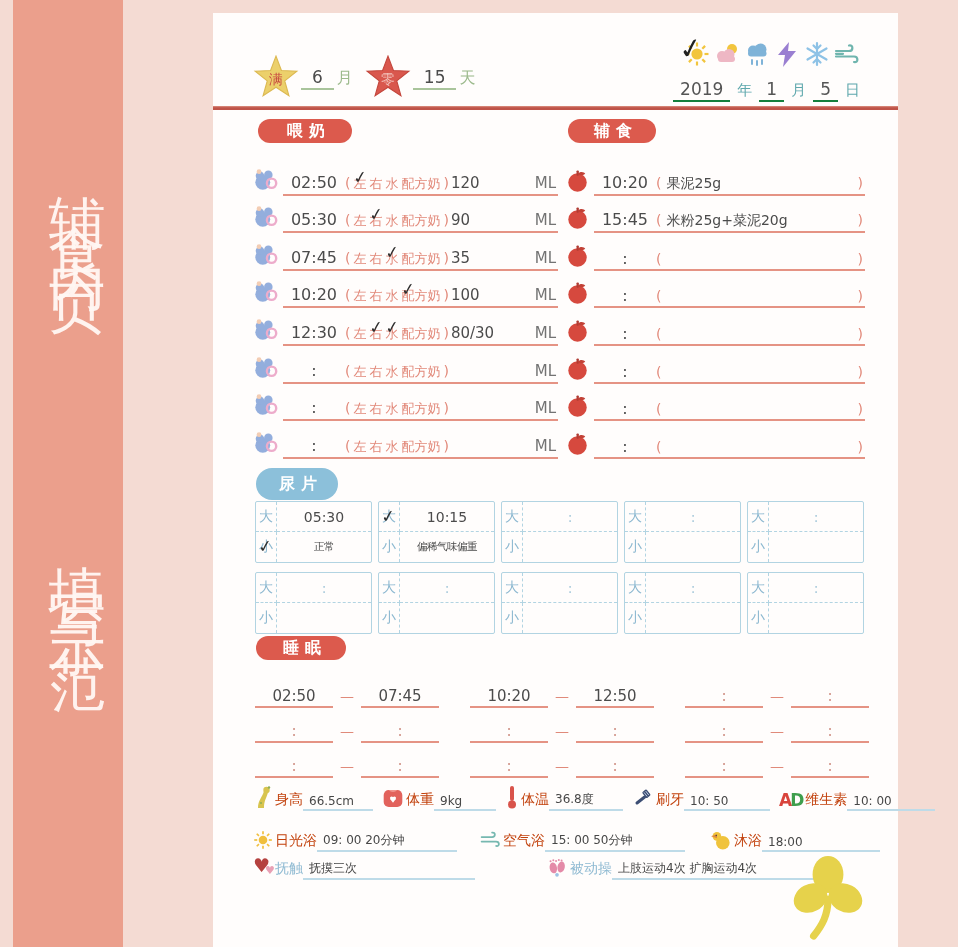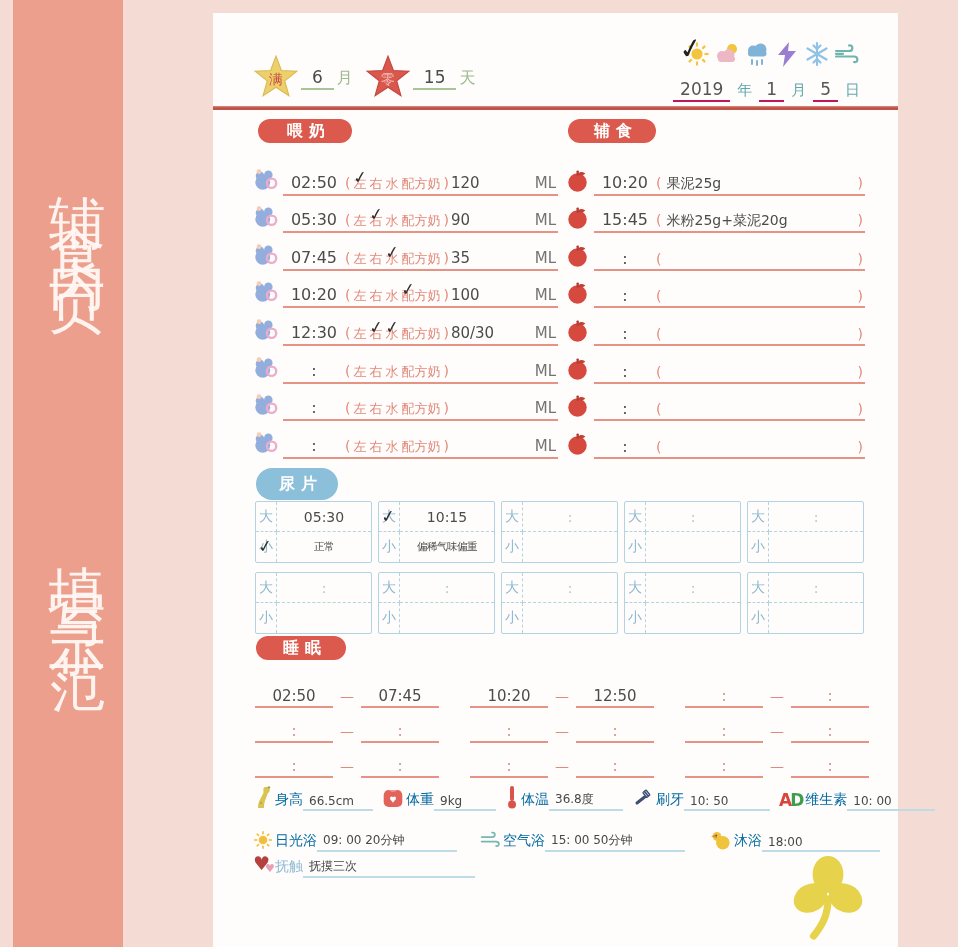--- a/index.html
+++ b/index.html
@@ -14,21 +14,21 @@
   .page{position:absolute;left:213px;top:13px;width:685px;height:934px;background:#fffdfc;}
   
   .age-row{position:absolute;left:40px;top:42px;display:flex;align-items:center;}
   .a-num{color:#4b4b4b;font-size:17px;border-bottom:2px solid #a9c49b;padding:0 11px 1px;margin-left:2px;}
   .a-unit{color:#9cba8c;font-size:16px;margin-left:3px;margin-right:12px;}
   .weather-row{position:absolute;right:38px;top:28px;display:flex;gap:4px;align-items:center;}
   .w-ic{position:relative;width:26px;height:26px;}
   .w-check{position:absolute;left:-5px;top:-9px;font-size:28px;font-weight:bold;color:#222;
            transform:rotate(-10deg);font-style:normal;z-index:2;}
   .date-row{position:absolute;right:38px;top:66px;display:flex;align-items:baseline;gap:7px;}
-  .d-num{color:#555;font-size:17px;border-bottom:2px solid #be185d;padding:0 7px 1px;}
+  .d-num{color:#555;font-size:17px;border-bottom:2px solid #15803d;padding:0 7px 1px;}
   .d-unit{color:#5fa8ad;font-size:15px;}
   .divider{position:absolute;left:0;top:93px;width:685px;height:4px;
            background:linear-gradient(#dd9384,#bf5348 45%,#bf5348);}
   
   .pill{position:absolute;height:24px;border-radius:16px;color:#fff;font-size:16px;font-weight:bold;
         display:flex;align-items:center;justify-content:center;letter-spacing:6px;padding-left:8px;box-sizing:border-box;}
   .red{background:#dc5a4d;} .blue{background:#8cc0da;height:32px;}
   .b-feed{left:45px;top:106px;width:94px;}
   .b-food{left:355px;top:106px;width:88px;}
   .b-diaper{left:43px;top:455px;width:82px;}
@@ -68,21 +68,21 @@
   .pair{display:flex;align-items:flex-end;}
   .s-time{width:78px;text-align:center;border-bottom:2px solid #e59384;color:#4b4b4b;
           font-size:15px;padding-bottom:1px;}
   .s-dash{color:#e08a7a;margin:0 7px;padding-bottom:4px;font-size:14px;}
   .pair.empty .s-time{color:#cf8f83;}
   
   .stat-row{position:absolute;left:40px;display:flex;align-items:flex-end;}
   .r1{top:772px;} .r2{top:808px;justify-content:flex-end;} .r3{top:843px;} .r4{top:886px;}
   .stat{display:flex;align-items:flex-end;margin-right:9px;}
   .stat .ic{margin-bottom:2px;margin-right:2px;flex:none;}
-  .sl{font-size:14px;color:#0369a1;padding-bottom:2px;white-space:nowrap;}
+  .sl{font-size:14px;color:#c2410c;padding-bottom:2px;white-space:nowrap;}
   .sl.bl{color:#8fbad2;}
   .sv{border-bottom:2px solid #bedbe8;color:#474747;font-size:12px;padding:0 3px 1px 6px;
       box-sizing:border-box;white-space:nowrap;}
   .w70{width:70px;} .w62{width:62px;} .w74{width:74px;} .w86{width:86px;} .w88{width:88px;}
   .w140{width:140px;} .w118{width:118px;} .w172{width:172px;} .w222{width:222px;} .w420{width:420px;}
   .vA{color:#d9443c;font-weight:bold;font-size:17px;padding-bottom:1px;}
   .vD{color:#3f9e4d;font-weight:bold;font-size:17px;margin-left:-2px;margin-right:1px;padding-bottom:1px;}
   .heart-ic{position:relative;width:22px;height:20px;display:inline-block;margin-bottom:2px;}
   .heart-ic .h1::before{content:"♥";color:#b5413f;font-size:19px;position:absolute;left:0;top:-4px;}
   .heart-ic .h2::before{content:"♥";color:#e9a0b4;font-size:11px;position:absolute;left:12px;top:6px;}
@@ -736,20 +736,34 @@
       <span class="sv w118">18:00</span>
     </div>
   </div>
 
   <div class="stat-row r3">
     <div class="stat">
       <span class="heart-ic"><b class="h1"></b><b class="h2"></b></span>
       <span class="sl bl">抚触</span>
       <span class="sv w172">抚摸三次</span>
     </div>
+    <div class="stat" style="margin-left:62px;">
+      <svg class="ic" width="22" height="22" viewBox="0 0 24 24">
+          <ellipse cx="8" cy="13" rx="4" ry="6" fill="#e48aa8" transform="rotate(-12 8 13)"></ellipse>
+          <ellipse cx="16.5" cy="12" rx="4" ry="6" fill="#e48aa8" transform="rotate(12 16.5 12)"></ellipse>
+          <circle cx="5" cy="5.8" r="1.1" fill="#e48aa8"></circle>
+          <circle cx="8" cy="4.6" r="1.1" fill="#e48aa8"></circle>
+          <circle cx="11" cy="5.4" r="1.1" fill="#e48aa8"></circle>
+          <circle cx="14" cy="4.4" r="1.1" fill="#e48aa8"></circle>
+          <circle cx="17" cy="4.8" r="1.1" fill="#e48aa8"></circle>
+          <circle cx="12" cy="20.5" r="2" fill="#9cc2e4"></circle>
+        </svg>
+      <span class="sl bl">被动操</span>
+      <span class="sv w222">上肢运动4次 扩胸运动4次</span>
+    </div>
   </div>
 
 
   <svg class="clover" width="74" height="88" viewBox="0 0 72 84">
     <ellipse cx="36" cy="20" rx="15" ry="18" fill="#e6d24b"></ellipse>
     <ellipse cx="19" cy="43" rx="17" ry="13.5" fill="#e6d24b" transform="rotate(-28 19 43)"></ellipse>
     <ellipse cx="53" cy="43" rx="17" ry="13.5" fill="#e6d24b" transform="rotate(28 53 43)"></ellipse>
     <path d="M36 44 C36 60 30 70 22 80" stroke="#e6d24b" stroke-width="7" fill="none" stroke-linecap="round"></path>
   </svg>
 

